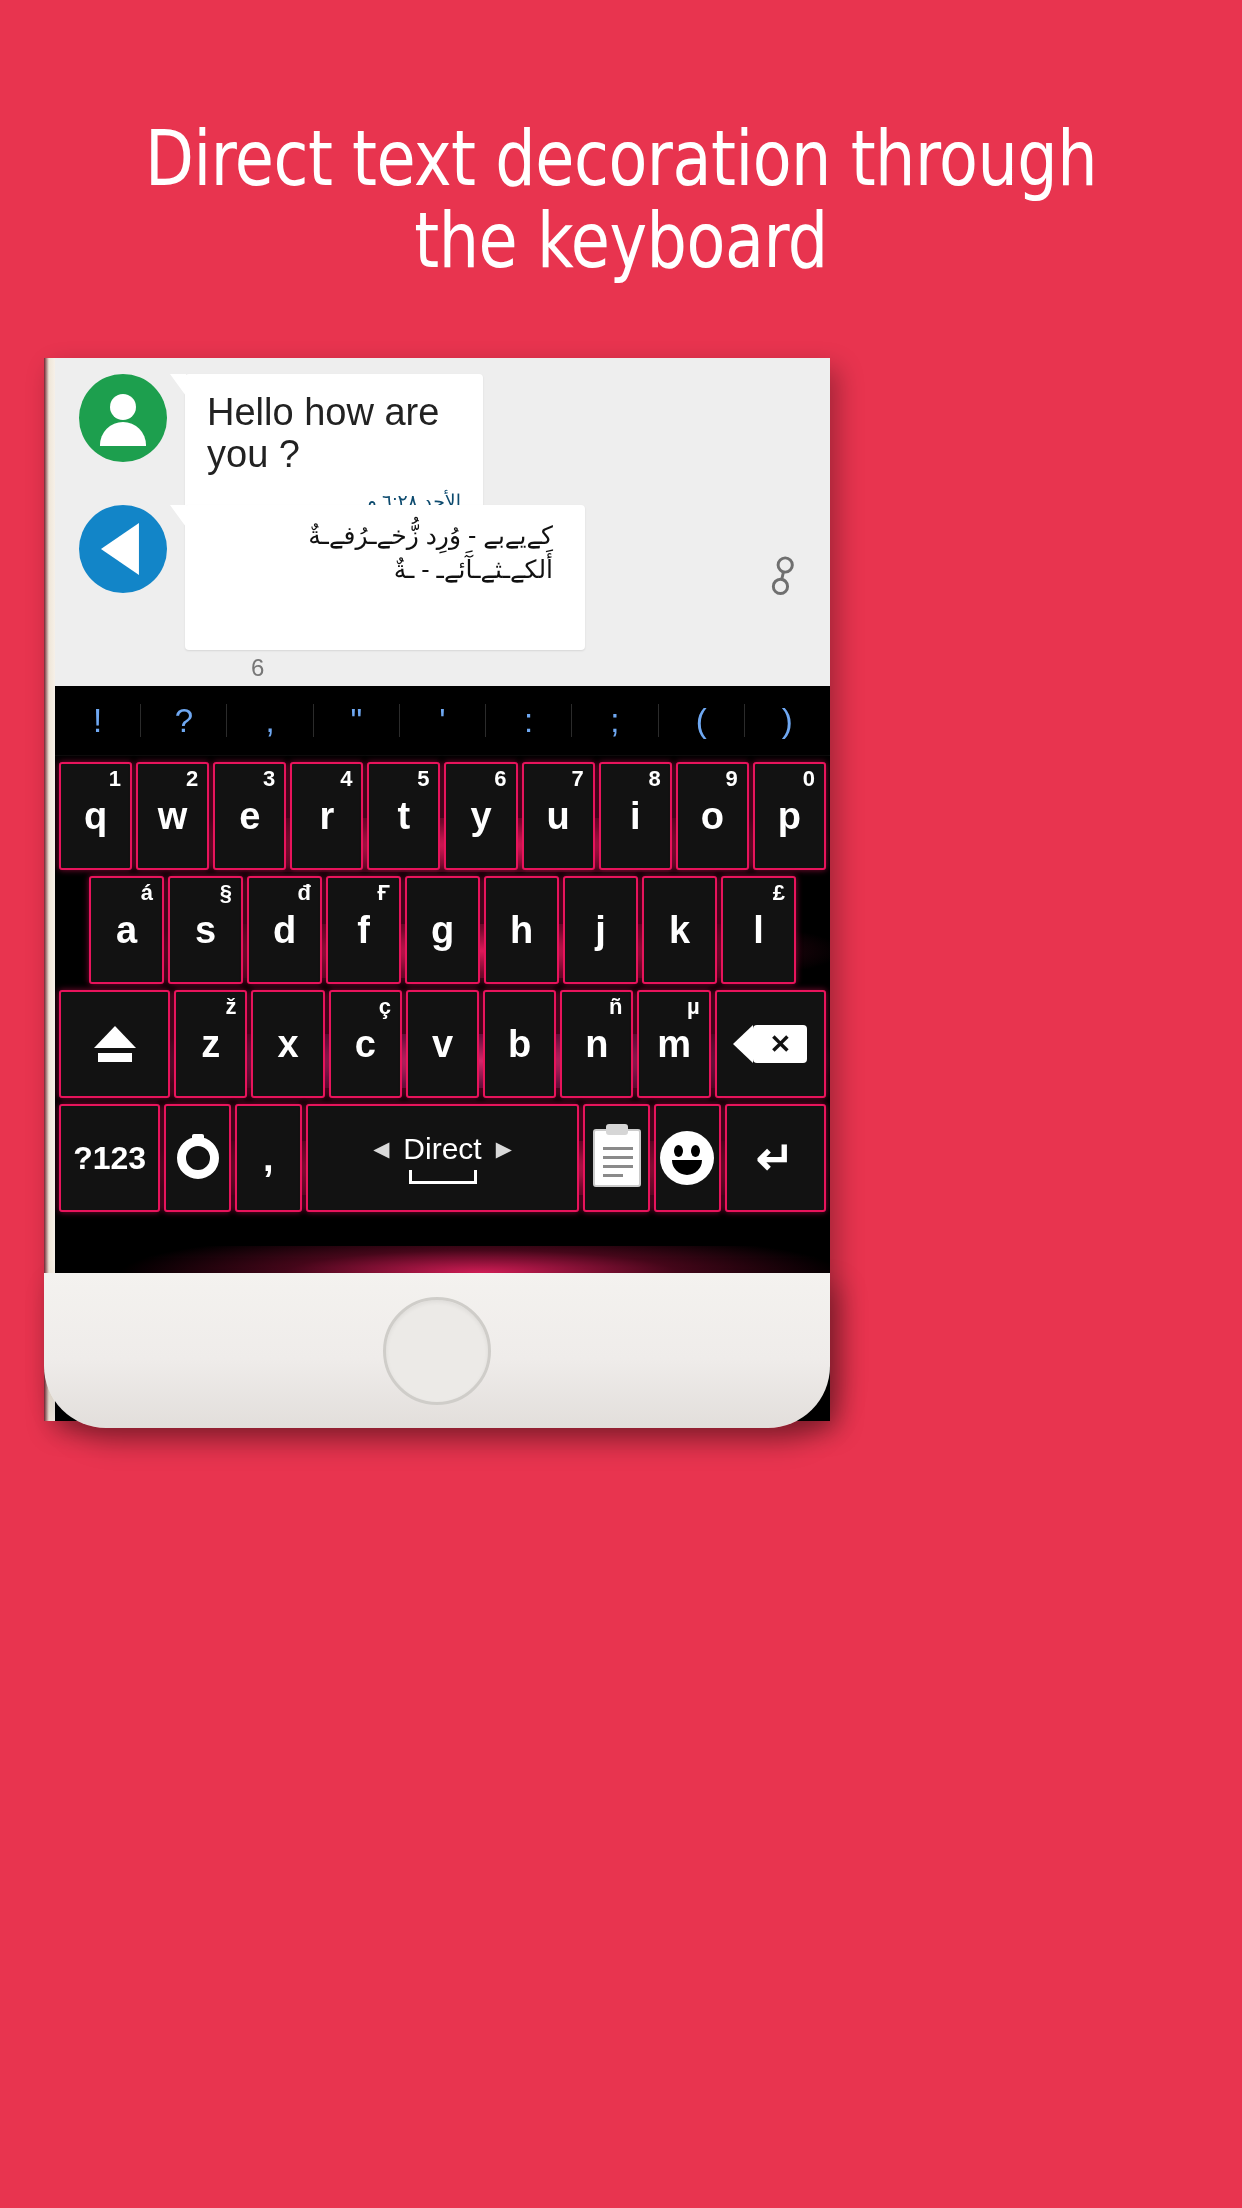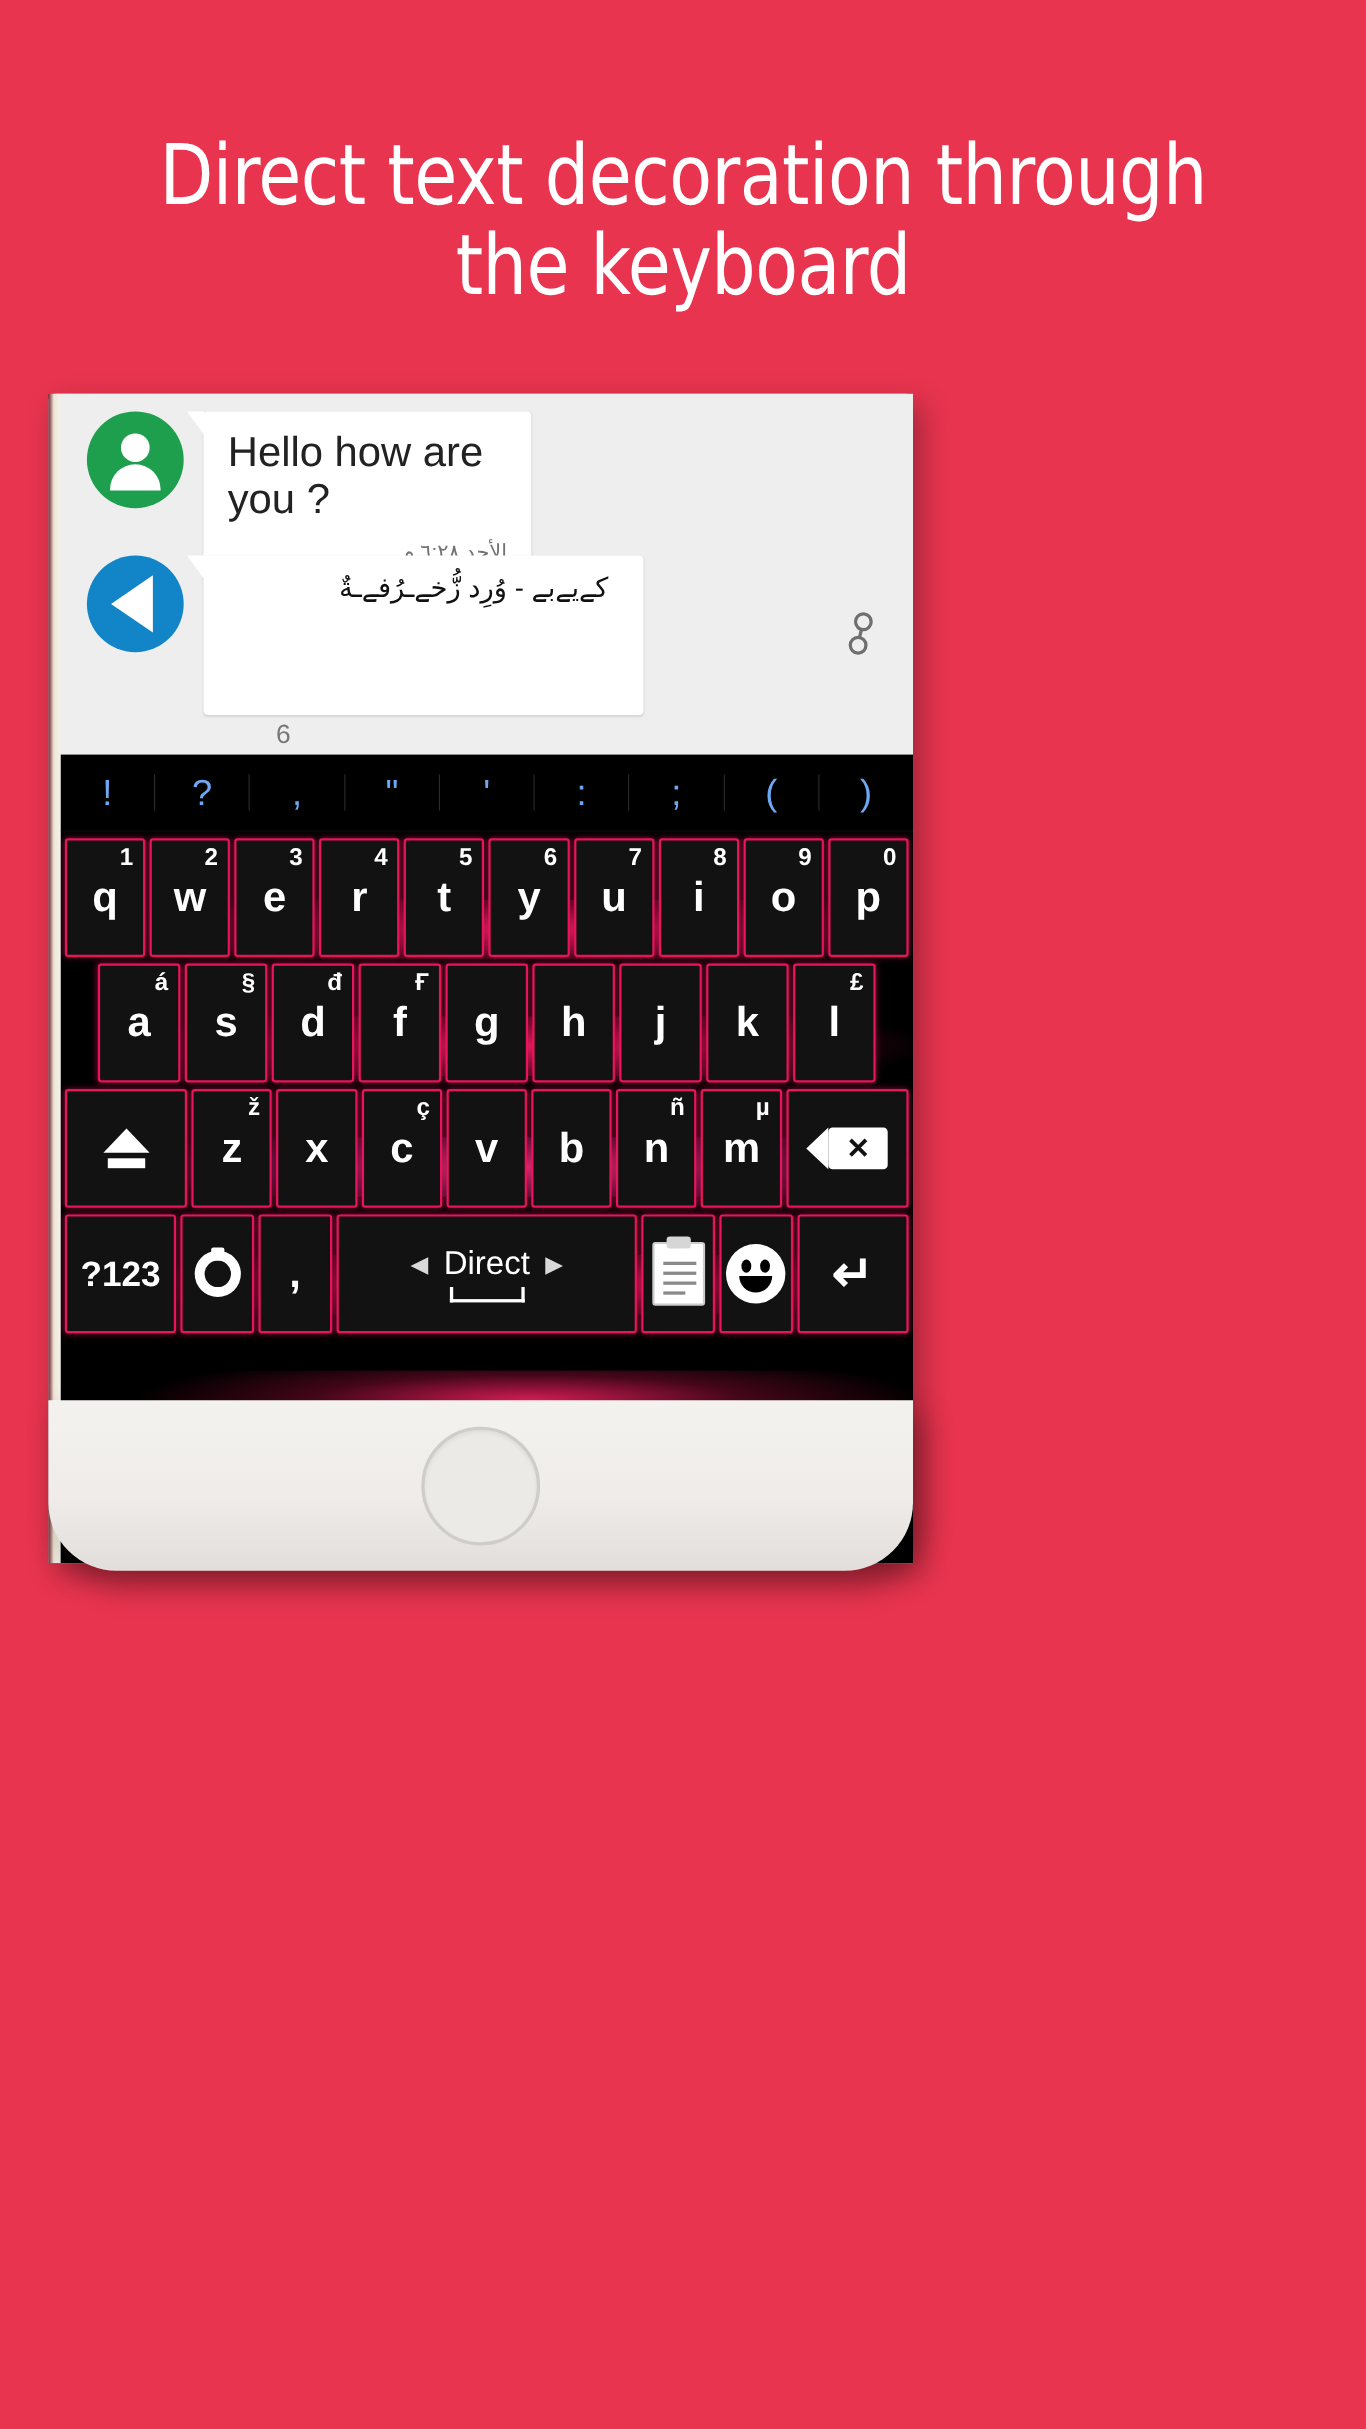--- a/index.html
+++ b/index.html
@@ -93,21 +93,21 @@
     border-top: 0 solid transparent;
     border-bottom: 22px solid transparent;
     border-right: 16px solid #ffffff;
   }
   .bubble-1 { width: 298px; min-height: 112px; }
   .bubble-2 { width: 400px; min-height: 145px; padding: 14px 32px 16px 18px; }
 
   .msg-text { font-size: 38px; color: #222; line-height: 1.1; }
   .msg-time {
     margin-top: 14px; text-align: right;
-    font-size: 19px; color: #737373; direction: rtl;
+    font-size: 19px; color: #0c4a6e; direction: rtl;
   }
 
   .deco-lines {
     direction: rtl; text-align: right; font-size: 25px;
     color: #111; line-height: 1.35; letter-spacing: 0;
   }
   .deco-lines div { white-space: nowrap; }
   .bubble2-bottom {
     display: flex; align-items: center; margin-top: 6px;
   }
@@ -307,20 +307,21 @@
           </div>
         </div>
 
         <div class="msg-row msg-row-2">
           <div class="avatar avatar-blue">
             <span class="av-tri"></span>
           </div>
           <div class="bubble bubble-2">
             <div class="deco-lines">
               <div>کےیےبے - وُرِد زُّخےـرُفےـةٌ</div>
+              <div>أَلکےـثےـآَئےـ - ـةٌ</div>
             </div>
           </div>
         </div>
 
         <div class="clip-ico">☍</div>
         <div class="char-count">6</div>
       </div>
 
       <div class="keyboard">
         <div class="glow g1"></div>

